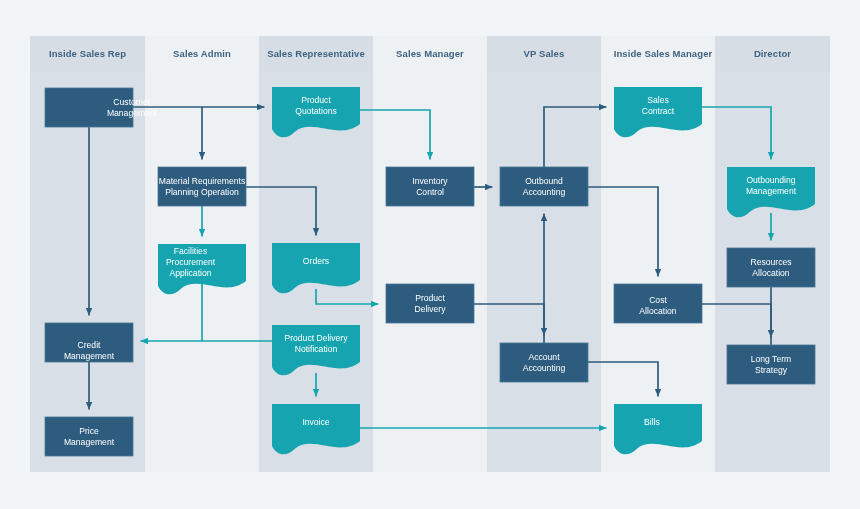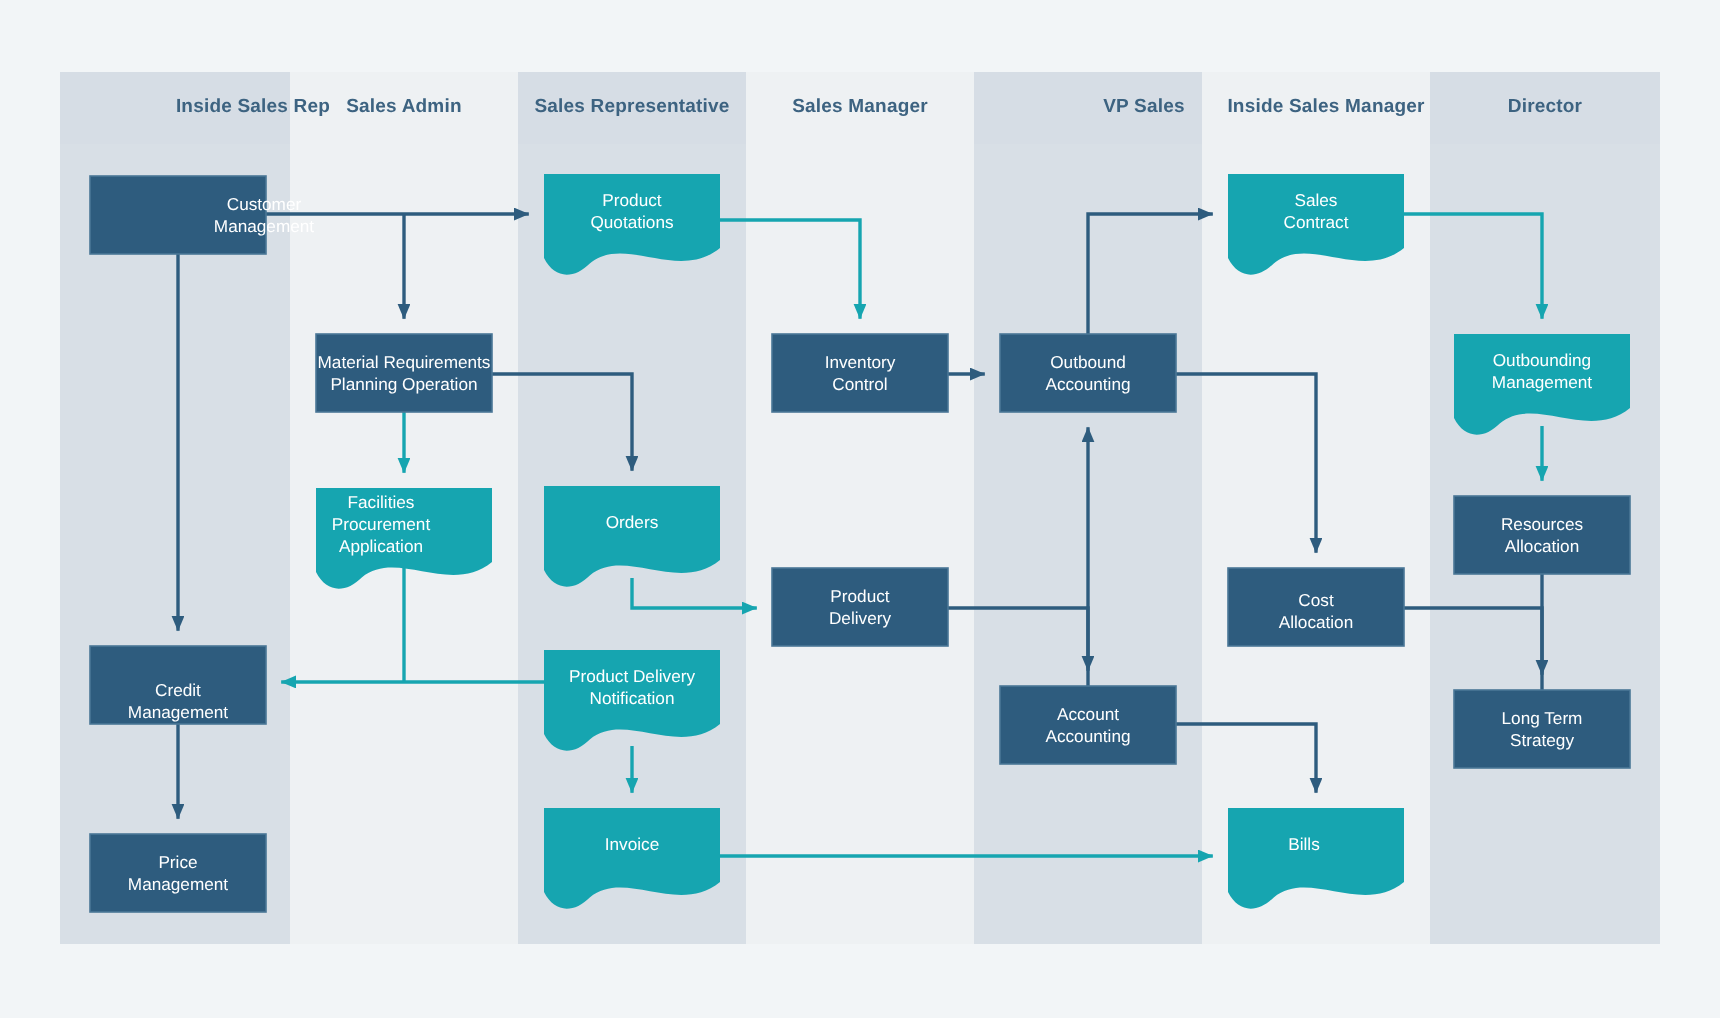--- a/index.html
+++ b/index.html
@@ -91,25 +91,25 @@
         <rect x="500" y="343" width="88" height="39" fill="#2e5c7e" stroke="#4a7797" stroke-width="0.8"></rect>
         <path d="M614,87 L702,87 L702,124 C680.88,141.05 654.48,117.18 636.88,131.7 C628.96,139.62 619.28,139.62 614,129.06 Z" fill="#16a5b0"></path>
         <rect x="614" y="284" width="88" height="39" fill="#2e5c7e" stroke="#4a7797" stroke-width="0.8"></rect>
         <path d="M614,404 L702,404 L702,441 C680.88,458.05 654.48,434.18 636.88,448.7 C628.96,456.62 619.28,456.62 614,446.06 Z" fill="#16a5b0"></path>
         <path d="M727,167 L815,167 L815,204 C793.88,221.05 767.48,197.18 749.88,211.7 C741.96,219.62 732.28,219.62 727,209.06 Z" fill="#16a5b0"></path>
         <rect x="727" y="248" width="88" height="39" fill="#2e5c7e" stroke="#4a7797" stroke-width="0.8"></rect>
         <rect x="727" y="345" width="88" height="39" fill="#2e5c7e" stroke="#4a7797" stroke-width="0.8"></rect>
       </g>
   </svg>
   <div id="labels-layer">
-      <div class="lane-title" style="left: 30px; top: 48px; width: 115px; padding-left: 39px;">Inside Sales Rep</div>
+      <div class="lane-title" style="left: 30px; top: 48px; width: 115px;">Inside Sales Rep</div>
       <div class="lane-title" style="left: 145px; top: 48px; width: 114px;">Sales Admin</div>
       <div class="lane-title" style="left: 259px; top: 48px; width: 114px;">Sales Representative</div>
       <div class="lane-title" style="left: 373px; top: 48px; width: 114px;">Sales Manager</div>
-      <div class="lane-title" style="left: 487px; top: 48px; width: 114px; padding-left: 28px;">VP Sales</div>
+      <div class="lane-title" style="left: 487px; top: 48px; width: 114px;">VP Sales</div>
       <div class="lane-title" style="left: 601px; top: 48px; width: 124px;">Inside Sales Manager</div>
       <div class="lane-title" style="left: 715px; top: 48px; width: 115px;">Director</div>
       <div class="node-label" style="left: 45px; top: 88px; width: 88px; height: 39px; padding-left: 43px;">Customer
 Management</div>
       <div class="node-label" style="left: 45px; top: 323px; width: 88px; height: 55px;">Credit
 Management</div>
       <div class="node-label" style="left: 45px; top: 417px; width: 88px; height: 39px;">Price
 Management</div>
       <div class="node-label" style="left: 158px; top: 167px; width: 88px; height: 39px;">Material Requirements
 Planning Operation</div>

